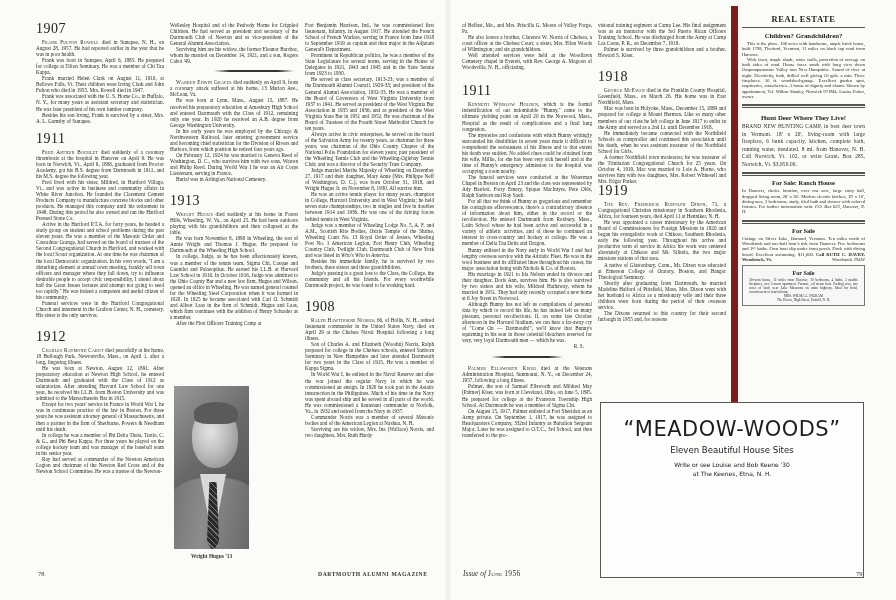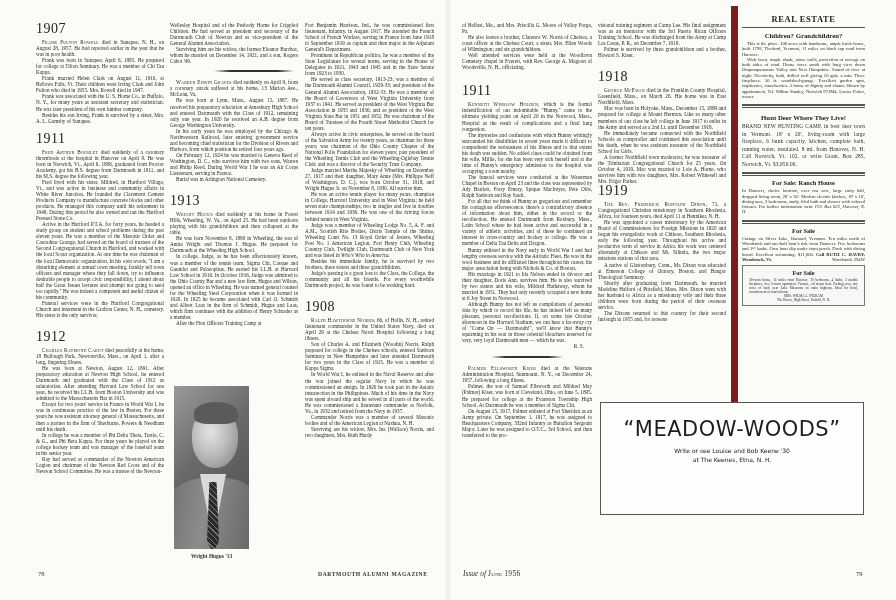--- a/index.html
+++ b/index.html
@@ -42,21 +42,21 @@
   .re-head { text-align: center; font-weight: bold; font-size: 6.5px; margin: 3px 0 2px 0; color: #222; }
   .re-body { font-size: 4.6px; line-height: 5.3px; text-align: justify; }
   .re-body p { text-indent: 5px; }
   .re-big { font-size: 5.3px; line-height: 7.5px; text-align: justify; letter-spacing: 0.15px; }
   .re-boxed { border: 1.5px solid #777; padding: 2px 6px 3px; margin-top: 3px; background: #f7f7f5; }
   .re-tiny { font-size: 3.4px; line-height: 4px; text-align: justify; }
   .re-tiny .ctr { text-align: center; }
   .b { font-weight: bold; }
 
   
-  .meadow { position: absolute; left: 600px; top: 402px; width: 264px; height: 113px; border: 1px solid #555; background: #fdfdfb; text-align: center; }
+  .meadow { position: absolute; left: 600px; top: 402px; width: 264px; height: 176px; border: 1px solid #555; background: #fdfdfb; text-align: center; }
   .m-title { font-family: "DejaVu Sans", sans-serif; font-size: 21px; letter-spacing: 0.5px; margin-top: 14px; color: #1e1e1e; }
   .m-sub { font-family: "DejaVu Sans", sans-serif; font-size: 8.6px; margin-top: 4px; color: #222; }
   .m-body { font-size: 7.3px; line-height: 10.4px; text-align: justify; padding: 5px 20px 0 21px; color: #2a2a2a; }
   .m-contact { font-family: "DejaVu Sans", sans-serif; font-size: 6px; line-height: 9px; margin-top: 5px; color: #222; }
 </style>
 </head>
 <body>
 
 <div class="spread">
 
@@ -215,20 +215,21 @@
         <div class="re-tiny">
           <div>36-room house, 12 miles from Hanover, 30 bedrooms, 4 baths, 3 marble fireplaces, two 5-room apartment. Furnace, oil steam heat. Parking area, two acres of land, near Lake Mascoma on main highway. Ideal for hotel, convalescent or tourist home.</div>
           <div class="ctr">MRS. WILMA A. INGRAM</div>
           <div class="ctr">The Haven, High Street, Enfield, N. H.</div>
         </div>
       </div>
     </div>
 
     <div class="meadow">
       <div class="m-title">“MEADOW-WOODS”</div>
+      <div class="m-sub">Eleven Beautiful House Sites</div>
       <div class="m-contact">
         <div>Write or see Louise and Bob Keene '30</div>
         <div>at The Keenes, Etna, N. H.</div>
       </div>
     </div>
 
     <div class="issue" style="left:463px; top:569px;">
       <span>Issue of</span> <span class="sc2">June</span> <span class="sc2">1956</span>
     </div>
     <div class="folio" style="left:856px; top:570px;">79</div>

